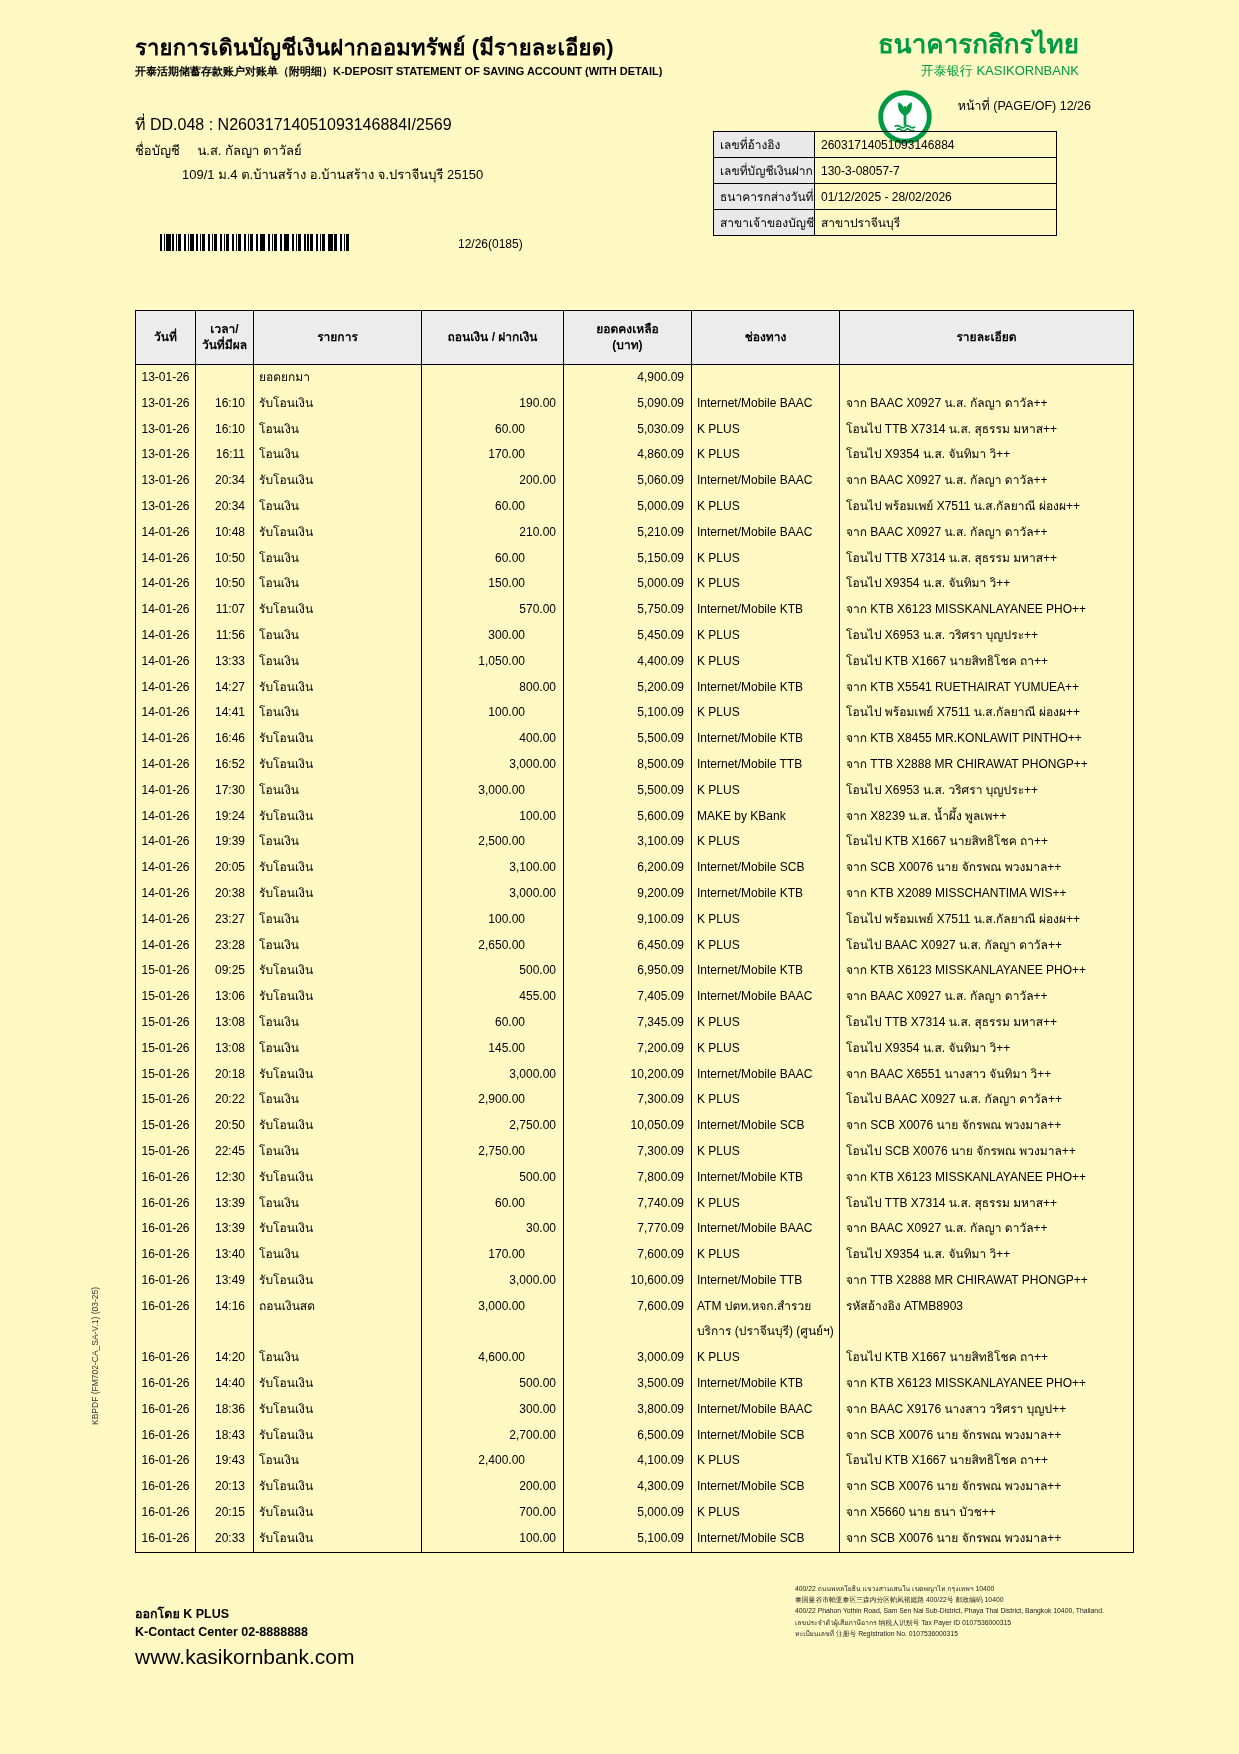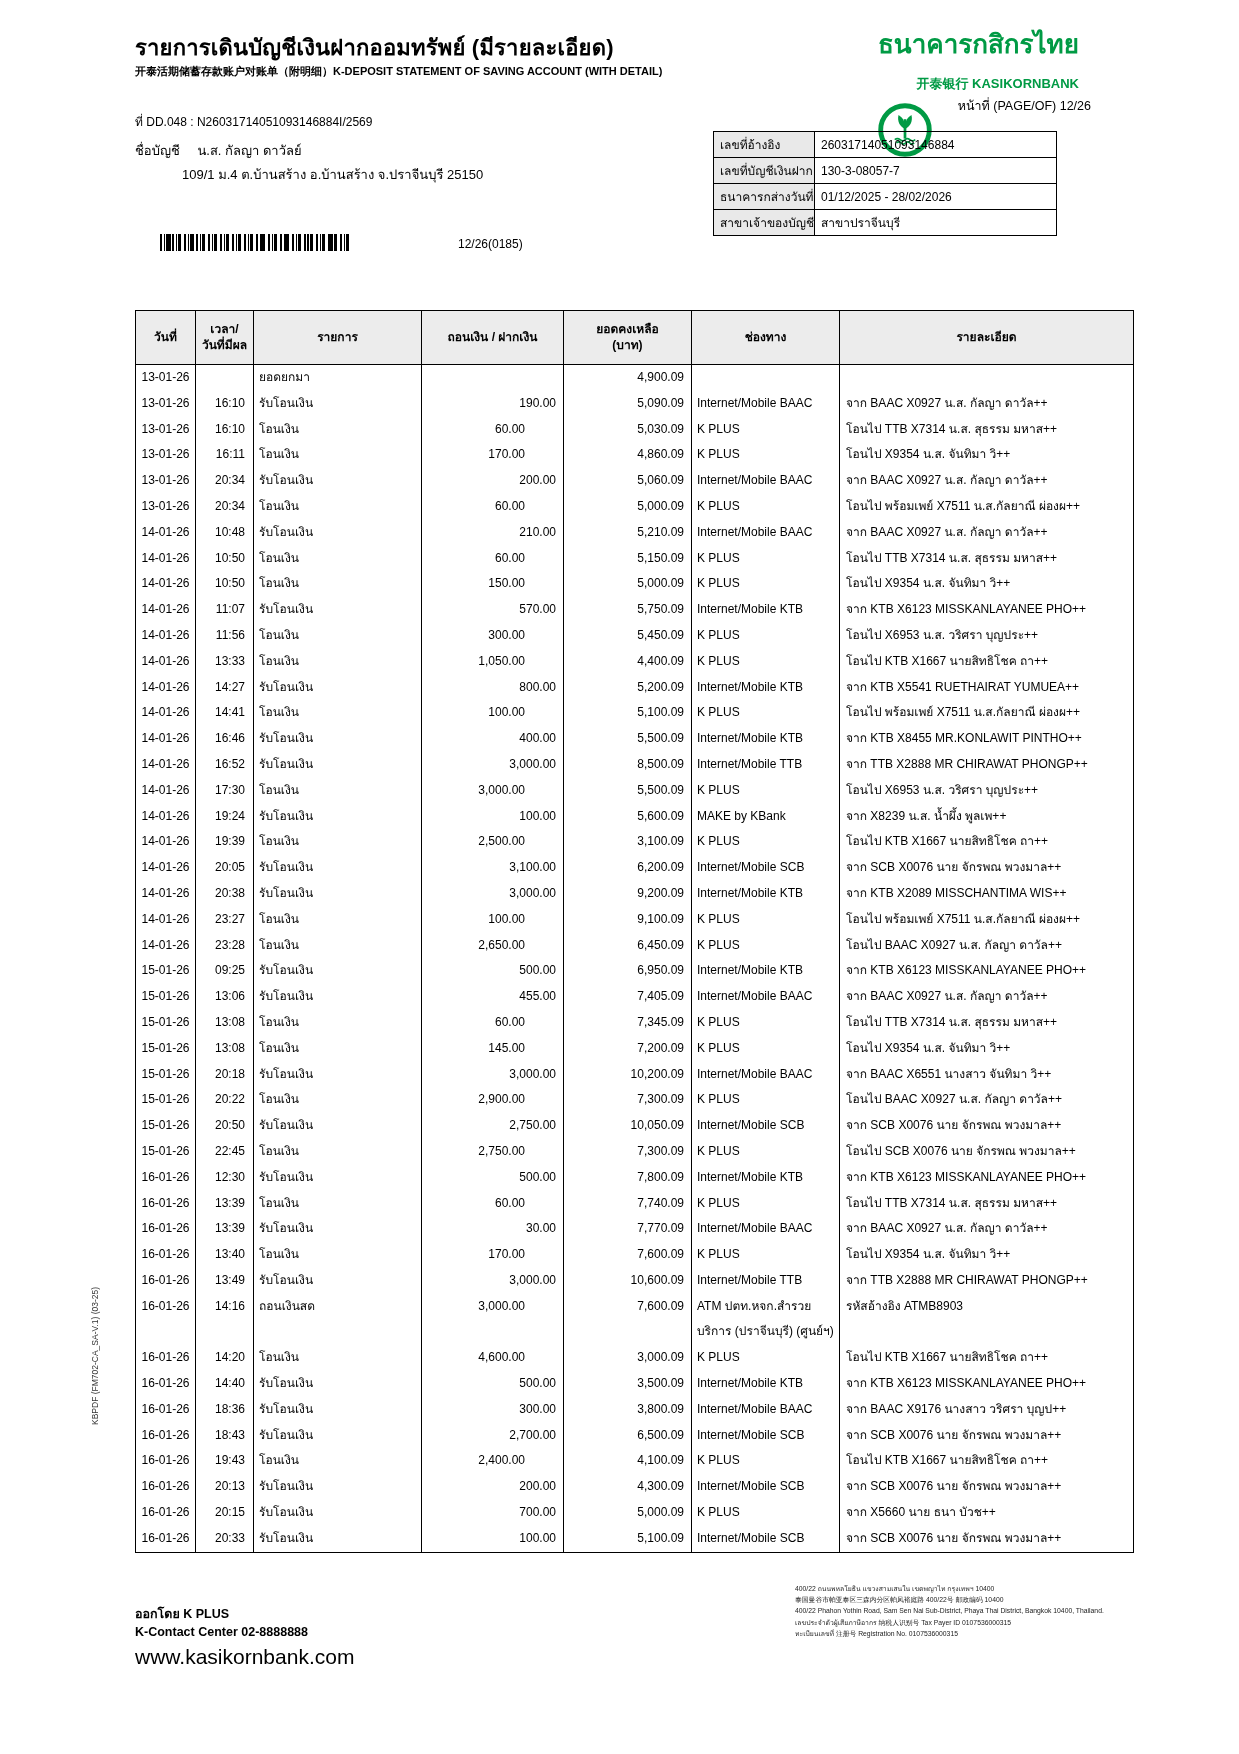--- a/index.html
+++ b/index.html
@@ -1,33 +1,33 @@
 <!DOCTYPE html>
 <html style="--green: #009a44;"><head>
 <meta charset="utf-8">
 <style>
   :root { --green:#009a44; }
   * { margin:0; padding:0; box-sizing:border-box; }
   html,body { background:#888; }
   .page {
     position:relative; width:1239px; height:1754px; margin:0 auto;
-    background:#ffffff; color:#000;
+    background:#fef9c3; color:#000;
     font-family:"Liberation Sans","DejaVu Sans",sans-serif;
     overflow:hidden;
   }
   
   .title   { position:absolute; left:135px; top:30px;  font-size:22px; font-weight:bold; letter-spacing:.2px; }
   .subtitle{ position:absolute; left:135px; top:64px;  font-size:11px; font-weight:bold; }
   .logo    { position:absolute; left:878px; top:30px; display:flex; align-items:flex-start; gap:10px;flex-direction:column; }
   .logo-text { text-align:right; }
   .logo-th  { font-size:26px; font-weight:bold; color:var(--green); line-height:1.1; }
-  .logo-sub { font-size:13px; font-weight:bold; color:var(--green); margin-top:16px;text-align:right; }
+  .logo-sub { font-size:13px; font-weight:normal; color:var(--green); margin-top:3px;text-align:right; }
   .emblem   { width:54px; height:54px; }
   .page-num { position:absolute; right:148px; top:96px; font-size:12.5px; }
-  .doc-no   { position:absolute; left:135px; top:112px; font-size:12px; }
+  .doc-no   { position:absolute; left:135px; top:112px; font-size:16px; }
   .acct     { position:absolute; left:135px; top:139px; font-size:13px; line-height:1.85; }
   .acct-name{ margin-left:14px; }
   .acct-addr{ margin-left:47px; }
   
   .info-box { position:absolute; left:713px; top:131px; width:344px; border-collapse:collapse; table-layout:fixed; }
   .info-box td { border:1px solid #000; font-size:12px; padding:3px 6px; height:22px; overflow:hidden; white-space:nowrap; }
   .info-box td.lbl { background:#e9e9e9; width:101px; }
   
   .barcode {
     position:absolute; left:160px; top:234px; width:190px; height:17px; background-color:#fff;

